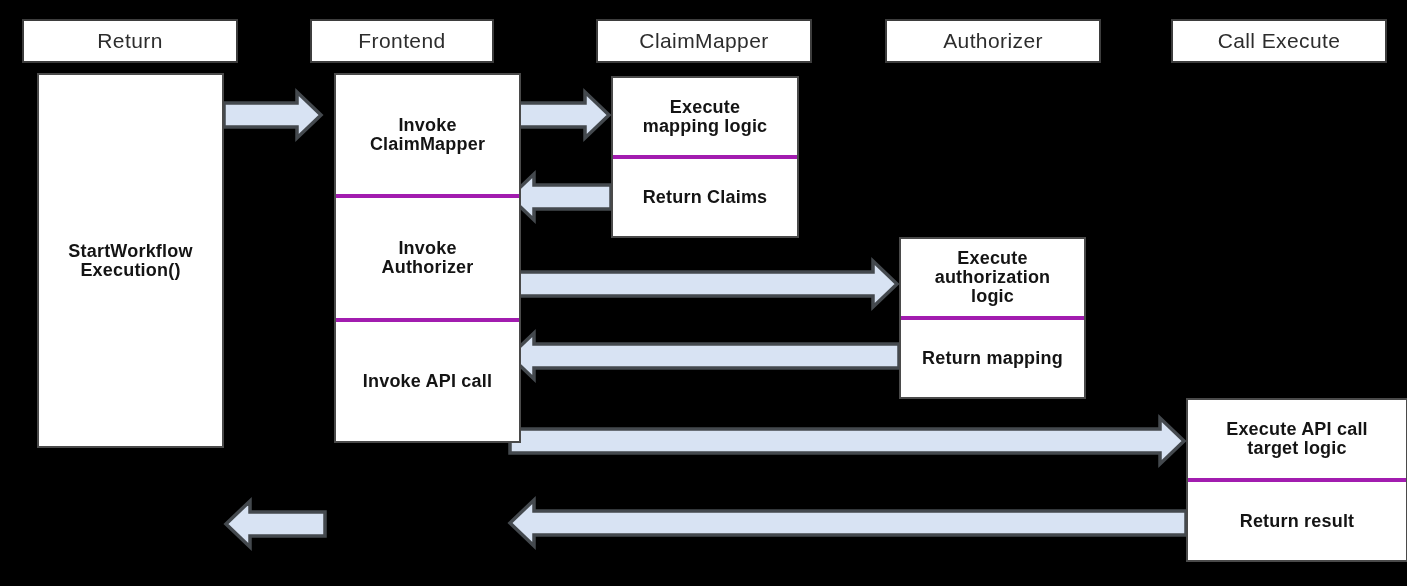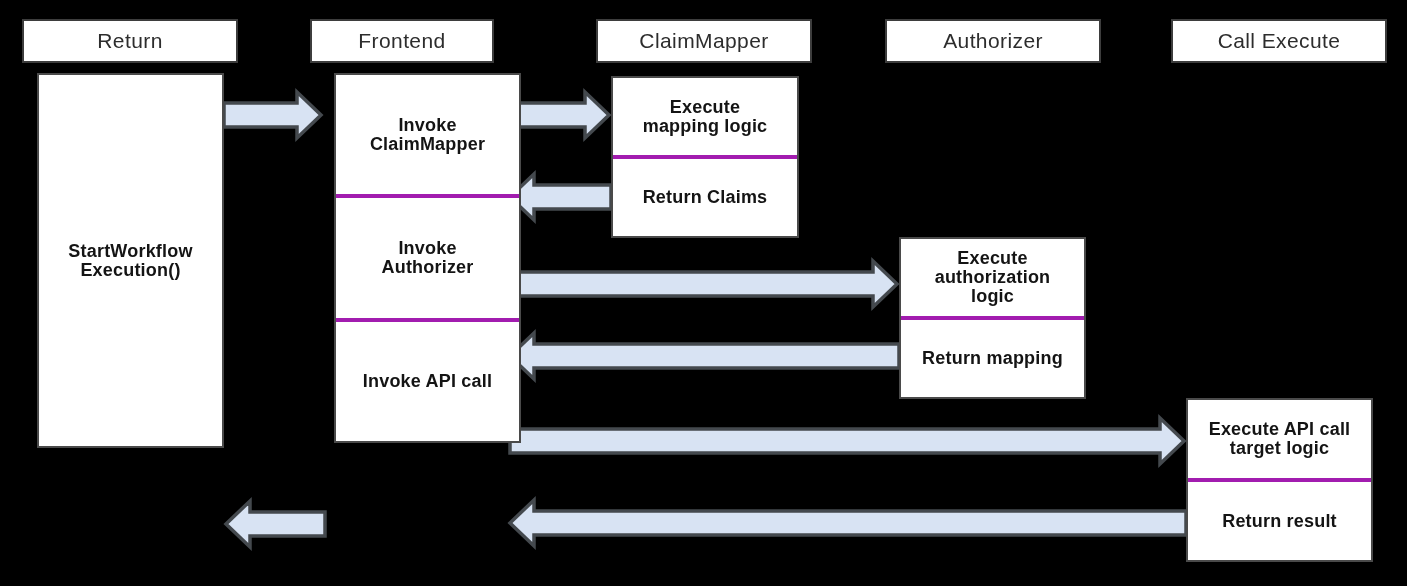--- a/index.html
+++ b/index.html
@@ -48,21 +48,21 @@
     letter-spacing:0.2px;
     color:#141414;
     white-space:pre-line;
   }
   .cell + .cell{border-top:4px solid #a21caf;}
 
   .stack-caller{left:37px;top:73px;width:187px;height:375px;}
   .stack-frontend{left:334px;top:73px;width:187px;height:370px;}
   .stack-claimmapper{left:611px;top:76px;width:188px;height:162px;}
   .stack-authorizer{left:899px;top:237px;width:187px;height:162px;}
-  .stack-calltarget{left:1186px;top:398px;width:187px;height:164px;}
+  .stack-calltarget{left:1186px;top:398px;width:222px;height:164px;}
 
   
   .arrows{
     position:absolute;left:0;top:0;width:1407px;height:586px;
     z-index:1;
   }
   .arrow{
     fill:#d8e3f3;
     stroke:#44494e;
     stroke-width:3.5;

